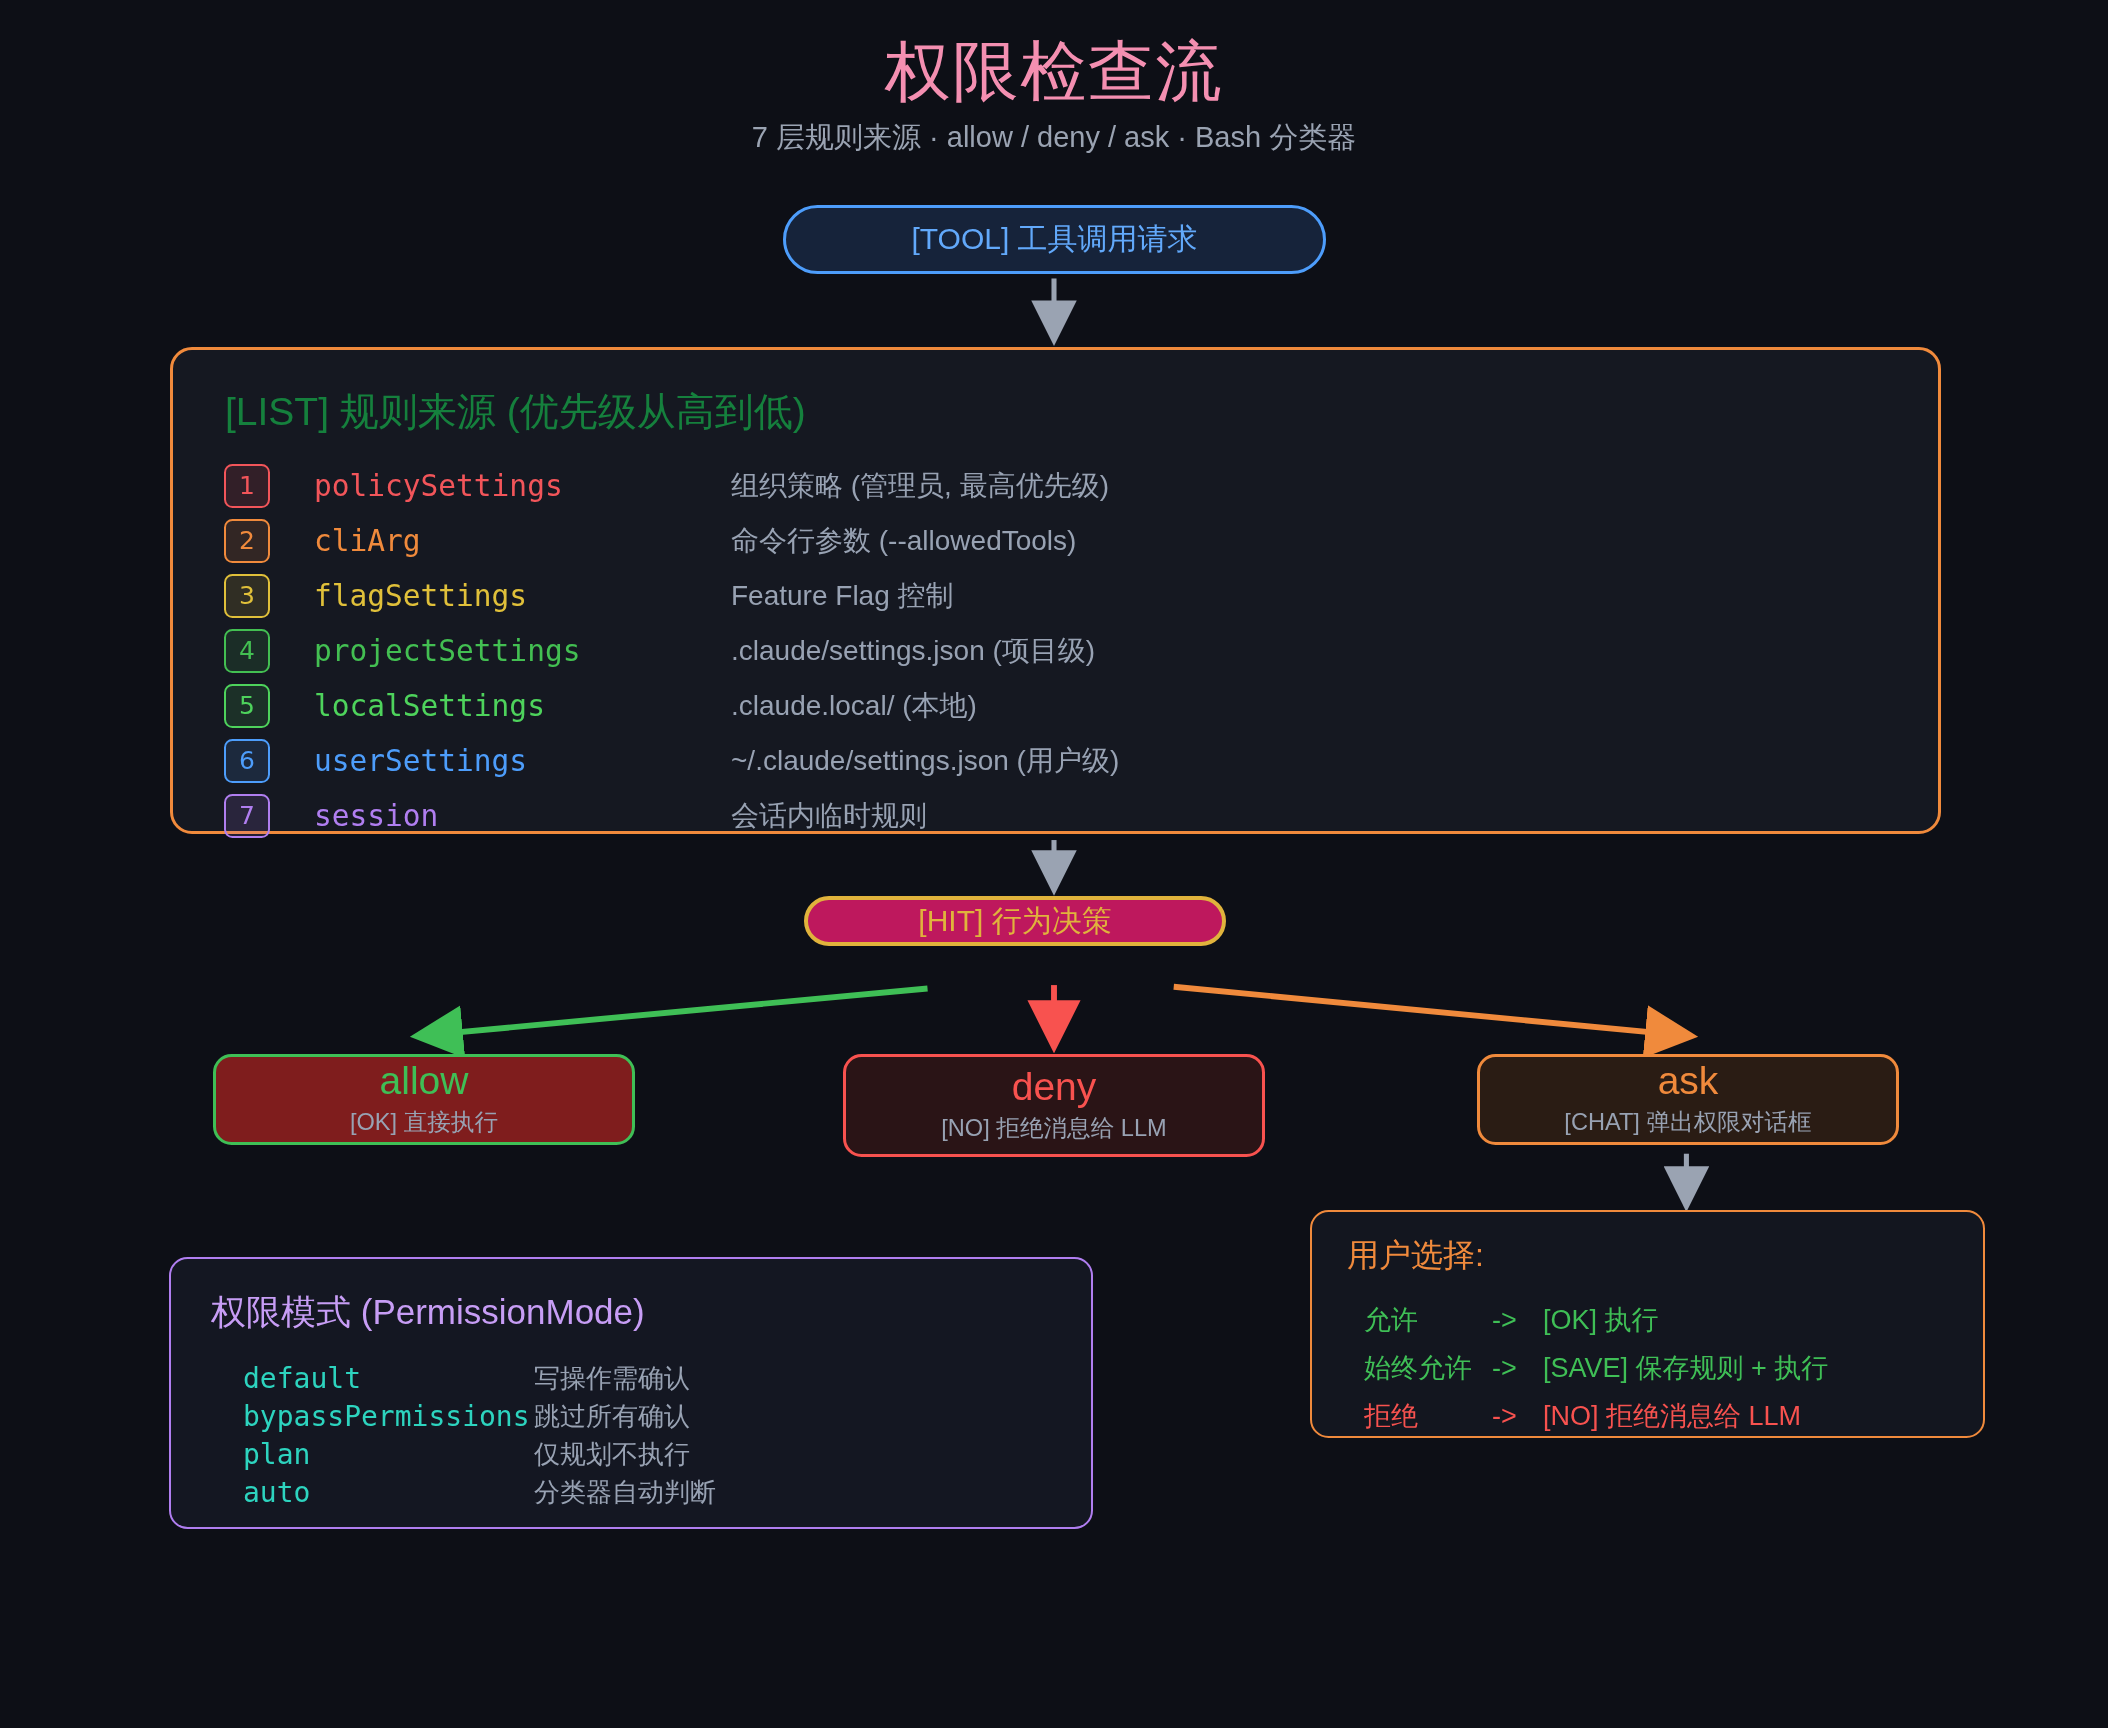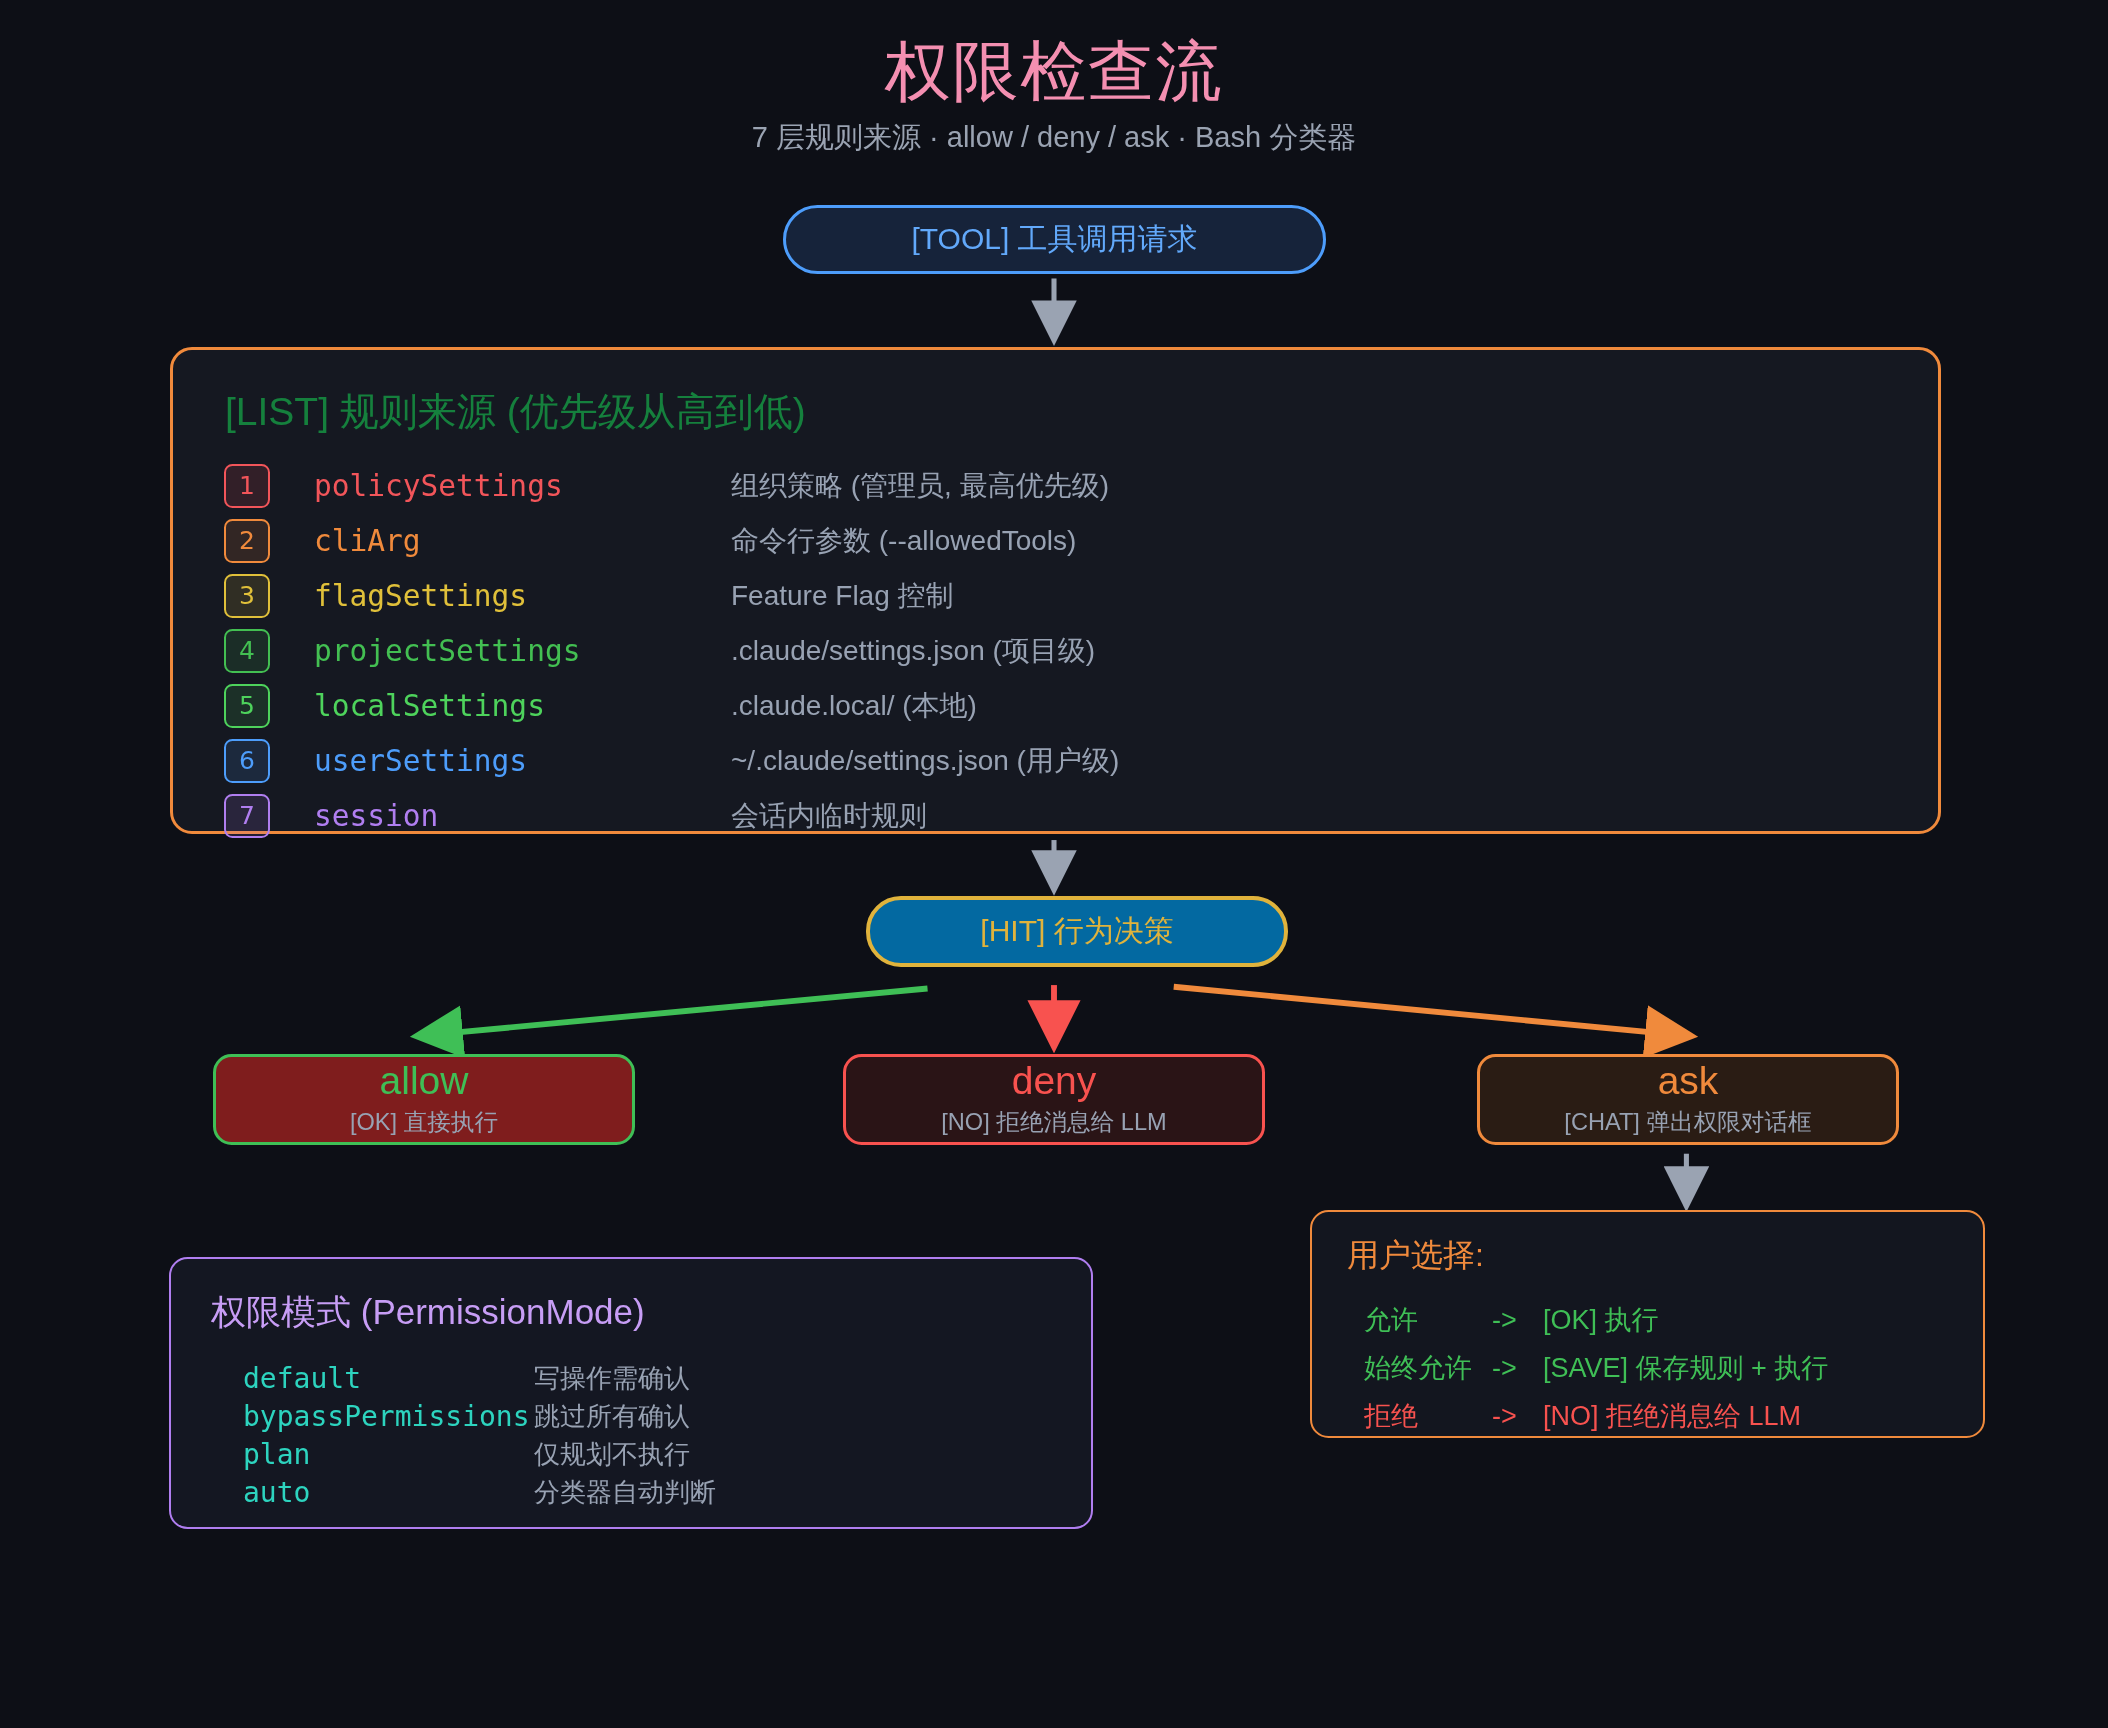--- a/index.html
+++ b/index.html
@@ -35,38 +35,38 @@
   }
   .tool-node {
     left: 783px; top: 205px; width: 543px; height: 69px;
     border: 3.4px solid #4d9dfb;
     background: #16233a;
     border-radius: 35px;
   }
   .tool-node .lbl { font-size: 30px; color: #62a9fb; }
 
   .hit-node {
-    left: 866px; top: 896px; width: 422px; height: 71px;
+    left: 804px; top: 896px; width: 422px; height: 50px;
     border: 4.2px solid #e0b33c;
-    background: #0369a1;
+    background: #be185d;
     border-radius: 35px;
   }
   .hit-node .lbl { font-size: 30px; color: #e0b33c; }
 
   
   .outcome { position: absolute; border-radius: 18.6px;
              display:flex; flex-direction:column;
              align-items:center; justify-content:center; }
   .outcome .big { font-size: 39px; line-height: 1.05; }
   .outcome .small { font-size: 23.6px; color: #98a2b3; margin-top: 3.4px; }
 
   .allow-node { left: 213px;  top: 1054px; width: 422px; height: 91px;
                 border: 3.4px solid #3fbf56; background: #7f1d1d; }
   .allow-node .big { color: #3fbf56; }
-  .deny-node  { left: 843px; top: 1054px; width: 422px; height: 91px;
+  .deny-node  { left: 843px; top: 1054px; width: 422px; height: 103px;
                 border: 3.4px solid #f8524f; background: #2a1416; }
   .deny-node .big { color: #f8524f; }
   .ask-node   { left: 1477px; top: 1054px; width: 422px; height: 91px;
                 border: 3.4px solid #f08a3c; background: #2a1c14; }
   .ask-node .big { color: #f08a3c; }
 
   
   .list-panel {
     position: absolute; left: 170px; top: 347px;
     width: 1771px; height: 487px;

